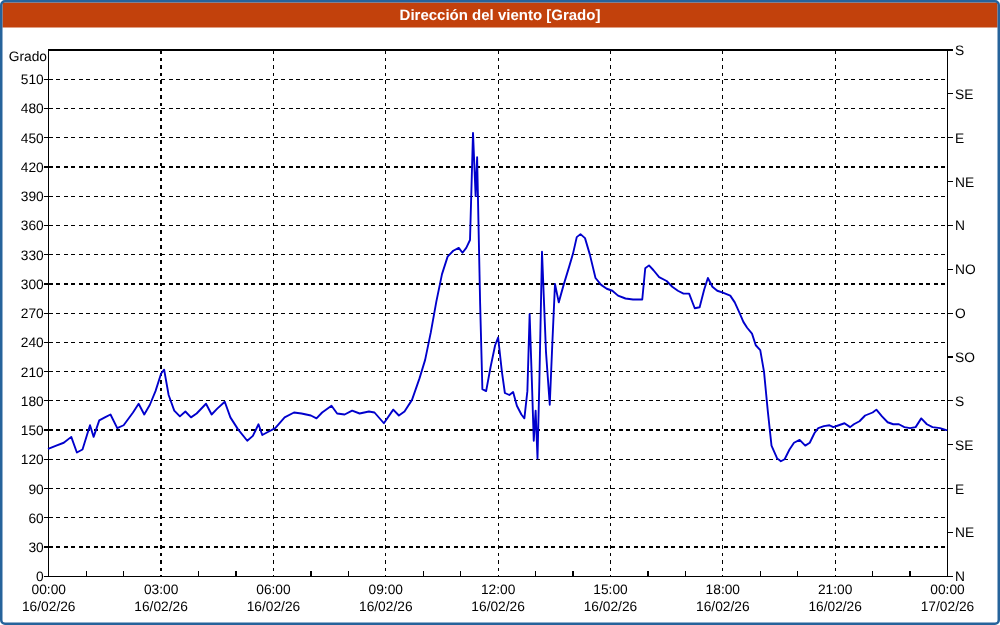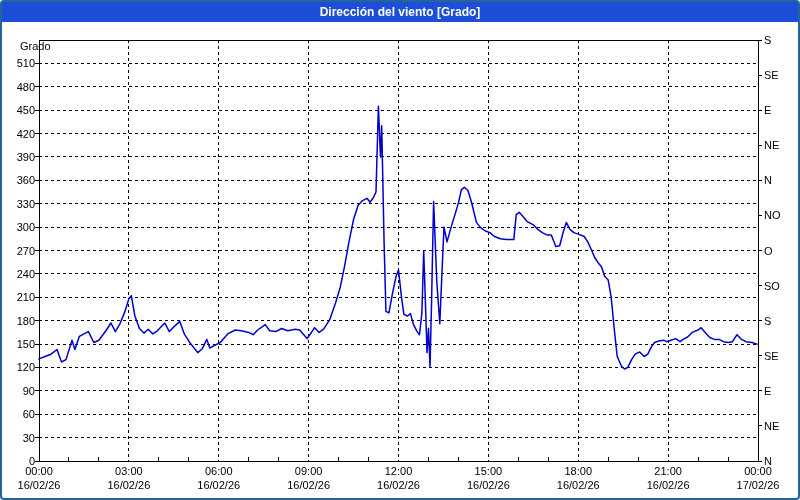--- a/index.html
+++ b/index.html
@@ -3,21 +3,21 @@
 <meta charset="utf-8">
 <style>
   html,body{margin:0;padding:0;background:#fff;}
   #app{position:relative;width:800px;height:500px;overflow:hidden;
        font-family:"Liberation Sans", sans-serif;background:#fff;}
   #chart-svg{position:absolute;left:0;top:0;}
   .titlebar{position:absolute;left:2px;top:2px;right:2px;height:20px;
             display:flex;align-items:center;justify-content:center;}
   .titlebar span{color:#fff;font-size:12px;font-weight:bold;
                  font-family:"Liberation Sans", sans-serif;}
-  #grado-label{position:absolute;left:20px;top:40px;font-size:11px;color:#000;}
+  #grado-label{position:absolute;left:7px;top:40px;font-size:11px;color:#000;}
   .frame{position:absolute;left:0;top:0;right:0;bottom:0;
          border:2px solid #26639b;border-radius:4px;pointer-events:none;}
   text.tick{font-family:"Liberation Sans", sans-serif;font-size:11px;fill:#000;}
 </style>
 </head>
 <body>
 
 <div id="app">
   <svg id="chart-svg" width="800" height="500" viewBox="0 0 800 500">
       <line x1="39" y1="437.6111111111111" x2="758" y2="437.6111111111111" stroke="#000000" stroke-width="1" stroke-dasharray="3 3" shape-rendering="crispEdges"></line>
@@ -136,18 +136,18 @@
       <text x="488.375" y="489" text-anchor="middle" class="tick">16/02/26</text>
       <text x="578.25" y="475" text-anchor="middle" class="tick">18:00</text>
       <text x="578.25" y="489" text-anchor="middle" class="tick">16/02/26</text>
       <text x="668.125" y="475" text-anchor="middle" class="tick">21:00</text>
       <text x="668.125" y="489" text-anchor="middle" class="tick">16/02/26</text>
       <text x="758" y="475" text-anchor="middle" class="tick">00:00</text>
       <text x="758" y="489" text-anchor="middle" class="tick">17/02/26</text>
       <rect x="39" y="40" width="719" height="421" fill="none" stroke="#000000" stroke-width="1" shape-rendering="crispEdges"></rect>
       <polyline points="39.0,358.9 45.0,356.5 51.0,354.2 57.0,349.5 61.5,362.0 66.0,359.6 72.0,340.2 74.9,349.5 79.4,336.3 83.9,333.9 88.4,331.6 93.8,342.5 98.9,340.2 106.4,330.0 110.9,323.0 115.4,331.6 119.9,323.8 124.4,312.9 128.9,298.8 131.3,295.7 134.9,316.0 139.4,328.5 143.9,333.1 148.3,329.2 152.8,333.9 157.3,330.8 164.8,323.0 169.3,331.6 173.8,326.9 179.8,321.4 184.3,333.9 190.3,343.3 197.8,352.6 202.3,348.7 206.8,339.4 209.8,348.0 214.3,345.6 220.2,342.5 227.7,333.9 235.2,330.0 241.2,330.8 248.7,332.4 253.2,334.7 257.7,330.0 265.2,324.6 269.7,330.8 275.7,331.6 281.7,328.5 287.7,330.8 295.1,329.2 299.6,330.0 307.1,338.6 314.6,327.7 319.1,332.4 323.6,329.2 329.6,319.9 335.6,302.7 340.1,287.9 344.6,266.1 349.1,241.1 353.6,219.3 358.1,205.3 362.6,200.6 367.0,198.3 370.0,202.2 373.0,198.3 376.0,192.0 378.4,106.3 380.5,156.9 381.7,125.8 384.1,242.7 385.9,311.3 388.9,312.9 392.5,293.4 396.1,276.2 398.5,270.0 401.5,297.3 403.9,314.4 407.5,316.0 410.5,313.6 413.5,324.6 417.1,331.6 419.5,334.7 421.9,312.9 423.7,251.3 425.5,305.1 427.0,352.6 428.5,328.5 430.0,366.7 431.5,305.1 433.6,201.4 436.8,281.7 439.8,323.8 441.9,273.9 444.0,227.1 447.0,241.9 450.9,227.9 455.4,213.1 458.4,202.9 461.4,189.7 464.4,187.3 468.0,190.5 471.9,203.7 476.4,222.4 480.9,227.9 485.4,231.0 489.9,232.6 494.4,236.5 500.4,238.8 506.4,239.6 513.8,239.6 516.2,214.6 519.2,212.3 522.8,216.2 527.3,221.7 533.3,224.8 537.8,229.4 542.3,232.6 546.8,234.9 551.3,234.9 555.8,246.6 559.7,245.8 563.3,231.8 566.3,222.4 569.9,229.4 573.8,232.6 578.3,234.1 584.2,236.5 587.8,241.9 591.7,250.5 594.7,257.5 597.7,262.2 601.6,266.9 604.6,276.2 608.2,280.1 611.2,297.3 614.2,328.5 617.2,356.5 621.7,366.7 624.7,369.0 627.7,367.4 631.6,359.6 635.2,354.2 639.7,351.9 644.2,356.5 647.8,354.2 651.6,346.4 654.6,342.5 659.1,340.9 663.6,340.2 666.6,341.7 671.1,340.2 675.6,338.6 680.1,341.7 683.1,339.4 687.6,337.0 692.1,332.4 698.1,330.0 701.1,327.7 705.6,333.1 710.1,337.8 714.6,339.4 719.1,339.4 723.5,341.7 728.0,342.5 732.5,341.7 737.0,334.7 741.5,339.4 746.0,341.7 752.0,342.5 757.1,344.1" fill="none" stroke="#0000cc" stroke-width="1.5" stroke-linejoin="round" stroke-linecap="round"></polyline>
     </svg>
-  <div class="titlebar" style="background: #1d4ed8;">
+  <div class="titlebar" style="background: #c2410c;">
     <span>Dirección del viento [Grado]</span>
   </div>
   <span id="grado-label">Grado</span>
   <div class="frame" style="border-color: rgb(38, 99, 155);"></div>
 </div>
 
 </body></html>

